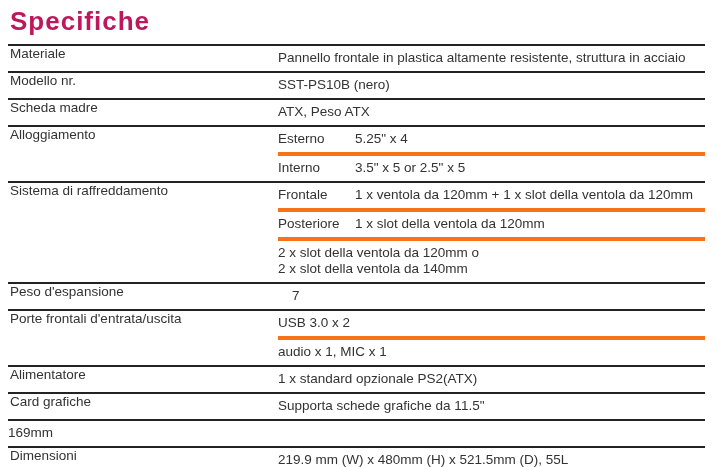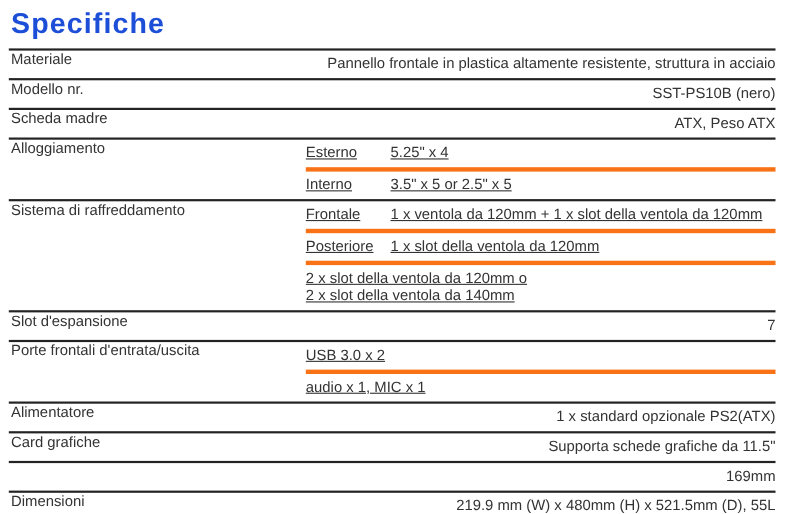--- a/index.html
+++ b/index.html
@@ -14,21 +14,21 @@
     height: 467px;
     background: #ffffff;
     overflow: hidden;
   }
   .page-title {
     margin: 0;
     padding: 6px 0 7px 10px;
     font-size: 26px;
     font-weight: bold;
     letter-spacing: 1px;
-    color: #1d4ed8;
+    color: #be185d;
   }
   .spec-table {
     margin-left: 8px;
     width: 697px;
     border-top: 2px solid #232323;
     color: #333333;
     font-size: 13.5px;
     line-height: 16px;
   }
   .row {
@@ -41,28 +41,26 @@
     padding: 0 4px 5px 2px;
     box-sizing: border-box;
   }
   .row-content {
     flex: 1 1 auto;
     min-width: 0;
   }
   .value {
     padding: 4px 0 5px 0;
     white-space: pre-line;
-    text-align: right;
   }
   .value.indent {
     padding-left: 14px;
   }
   .subrow {
     display: flex;
-    text-decoration: underline;
   }
   .subrow + .subrow {
     border-top: 4px solid #f97316;
   }
   .sublabel {
     width: 77px;
     flex: 0 0 77px;
     padding: 4px 0 5px 0;
     box-sizing: border-box;
   }
@@ -120,21 +118,21 @@
             <div class="sublabel">Posteriore</div>
             <div class="subvalue">1 x slot della ventola da 120mm</div>
           </div>
           <div class="subrow">
             <div class="subvalue">2 x slot della ventola da 120mm o
 2 x slot della ventola da 140mm</div>
           </div>
         </div>
       </div>
       <div class="row">
-        <div class="row-label">Slot d'espansione</div>
+        <div class="row-label">Peso d'espansione</div>
         <div class="row-content">
           <div class="value indent">7</div>
         </div>
       </div>
       <div class="row">
         <div class="row-label">Porte frontali d'entrata/uscita</div>
         <div class="row-content">
           <div class="subrow">
             <div class="subvalue">USB 3.0 x 2</div>
           </div>

